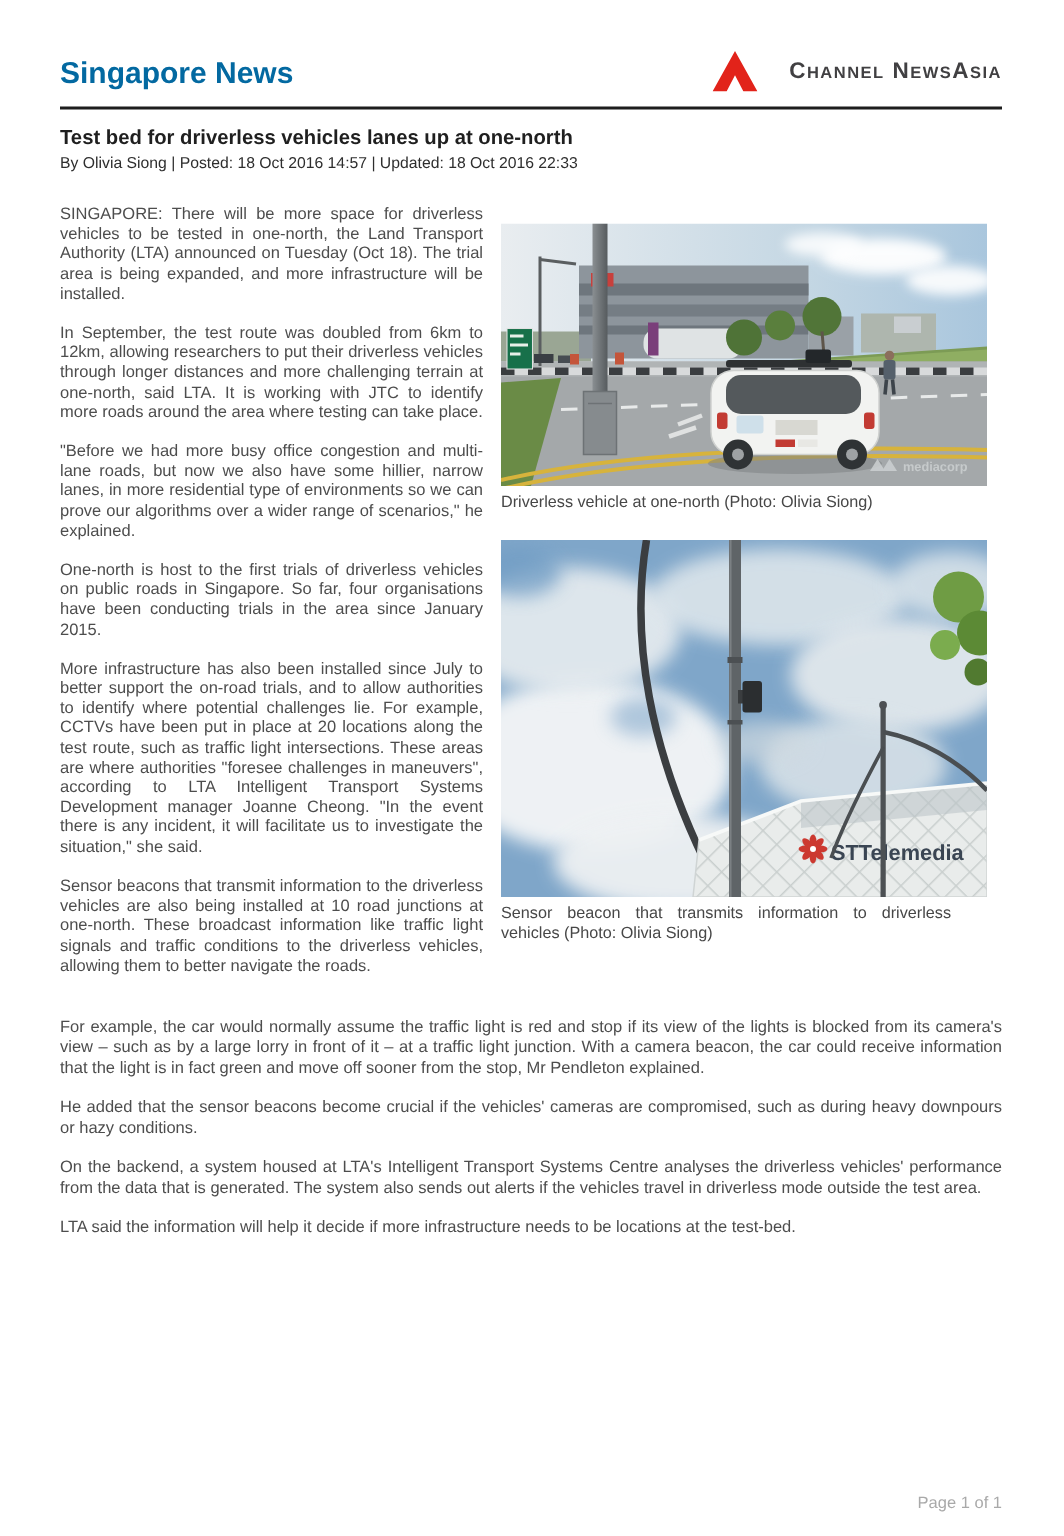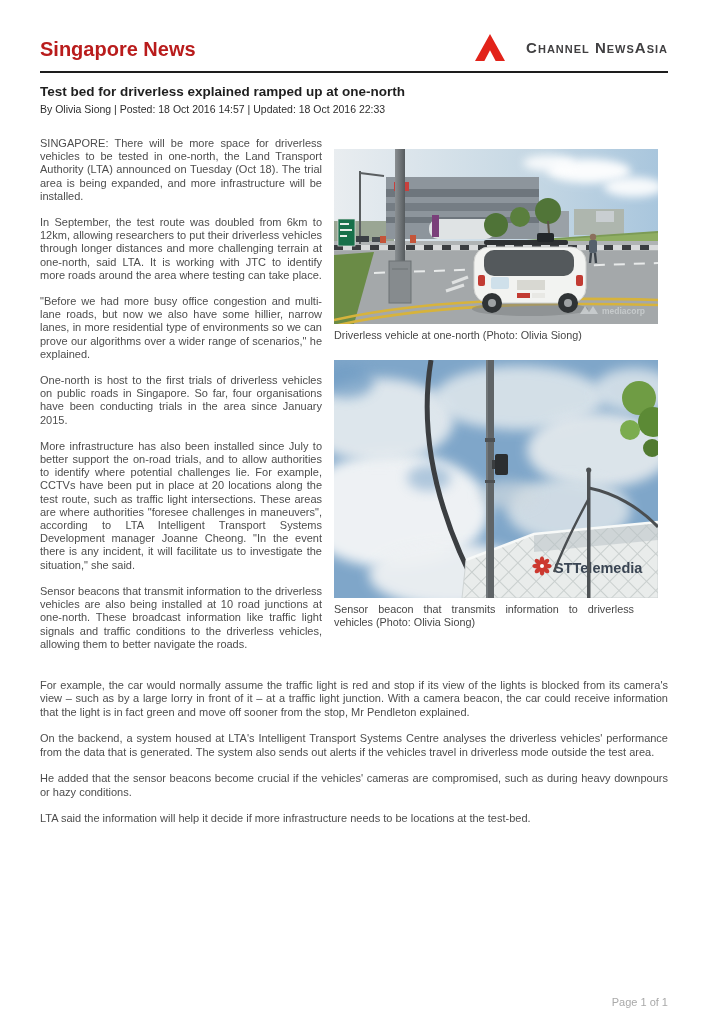--- a/index.html
+++ b/index.html
@@ -2,21 +2,21 @@
 <html><head>
 <meta charset="utf-8">
 <style>
   html,body{margin:0;padding:0;background:#ffffff;}
   .page{
     width:709px;height:1024px;position:relative;background:#ffffff;
     box-sizing:border-box;padding:34px 41px 0 40px;overflow:hidden;
     font-family:"Liberation Sans", sans-serif;
   }
   .header-row{display:flex;justify-content:space-between;align-items:flex-end;}
-  .section-title{font-size:20px;font-weight:bold;color:#b91c1c;margin:0;letter-spacing:0;}
+  .section-title{font-size:20px;font-weight:bold;color:#0369a1;margin:0;letter-spacing:0;}
   .brand{display:flex;align-items:center;gap:21px;}
   .brand-text{font-variant:small-caps;font-size:15px;font-weight:700;color:#414042;letter-spacing:1px;}
   .rule{border-top:2px solid #1d1d1d;margin-top:10px;}
   .article-title{font-size:13.5px;font-weight:bold;color:#1f1f1f;margin:11px 0 0 0;}
   .byline{font-size:10.5px;color:#2e2e2e;margin-top:4px;}
   .columns{display:flex;margin-top:22px;}
   .col-left{width:282px;}
   .col-right{width:324px;flex-shrink:0;}
   p.body{font-size:11px;line-height:13.2px;color:#4d4d4d;text-align:justify;margin:0 0 13px 0;}
   .full p.body{line-height:13.5px;}
@@ -37,21 +37,21 @@
     <div class="brand">
       <svg width="30" height="27" viewBox="0 0 40 36">
         <path d="M20,0 L40,36 L27.5,36 L20,21.5 L12.5,36 L0,36 Z" fill="#E2231A"></path>
       </svg>
       <span class="brand-text">Channel NewsAsia</span>
     </div>
   </div>
 
   <div class="rule"></div>
 
-  <h2 class="article-title">Test bed for driverless explained ramped up at one-north</h2>
+  <h2 class="article-title">Test bed for driverless vehicles lanes up at one-north</h2>
   <div class="byline">By Olivia Siong | Posted: 18 Oct 2016 14:57 | Updated: 18 Oct 2016 22:33</div>
 
   <div class="columns">
     <div class="col-left">
       <p class="body">SINGAPORE: There will be more space for driverless vehicles to be tested in one-north, the Land Transport Authority (LTA) announced on Tuesday (Oct 18). The trial area is being expanded, and more infrastructure will be installed.</p>
       <p class="body">In September, the test route was doubled from 6km to 12km, allowing researchers to put their driverless vehicles through longer distances and more challenging terrain at one-north, said LTA. It is working with JTC to identify more roads around the area where testing can take place.</p>
       <p class="body">"Before we had more busy office congestion and multi-lane roads, but now we also have some hillier, narrow lanes, in more residential type of environments so we can prove our algorithms over a wider range of scenarios," he explained.</p>
       <p class="body">One-north is host to the first trials of driverless vehicles on public roads in Singapore. So far, four organisations have been conducting trials in the area since January 2015.</p>
       <p class="body">More infrastructure has also been installed since July to better support the on-road trials, and to allow authorities to identify where potential challenges lie. For example, CCTVs have been put in place at 20 locations along the test route, such as traffic light intersections. These areas are where authorities "foresee challenges in maneuvers", according to LTA Intelligent Transport Systems Development manager Joanne Cheong. "In the event there is any incident, it will facilitate us to investigate the situation," she said.</p>
       <p class="body">Sensor beacons that transmit information to the driverless vehicles are also being installed at 10 road junctions at one-north. These broadcast information like traffic light signals and traffic conditions to the driverless vehicles, allowing them to better navigate the roads.</p>
@@ -216,20 +216,20 @@
           </g>
         </svg>
         <figcaption>Sensor beacon that transmits information to driverless vehicles (Photo: Olivia Siong)</figcaption>
       </figure>
 
     </div>
   </div>
 
   <div class="full">
     <p class="body">For example, the car would normally assume the traffic light is red and stop if its view of the lights is blocked from its camera's view – such as by a large lorry in front of it – at a traffic light junction. With a camera beacon, the car could receive information that the light is in fact green and move off sooner from the stop, Mr Pendleton explained.</p>
+    <p class="body">He added that the sensor beacons become crucial if the vehicles' cameras are compromised, such as during heavy downpours or hazy conditions.</p>
     <p class="body">On the backend, a system housed at LTA's Intelligent Transport Systems Centre analyses the driverless vehicles' performance from the data that is generated. The system also sends out alerts if the vehicles travel in driverless mode outside the test area.</p>
-    <p class="body">He added that the sensor beacons become crucial if the vehicles' cameras are compromised, such as during heavy downpours or hazy conditions.</p>
     <p class="body">LTA said the information will help it decide if more infrastructure needs to be locations at the test-bed.</p>
   </div>
 
   <div class="footer">Page 1 of 1</div>
 
 </div>
 
 </body></html>

